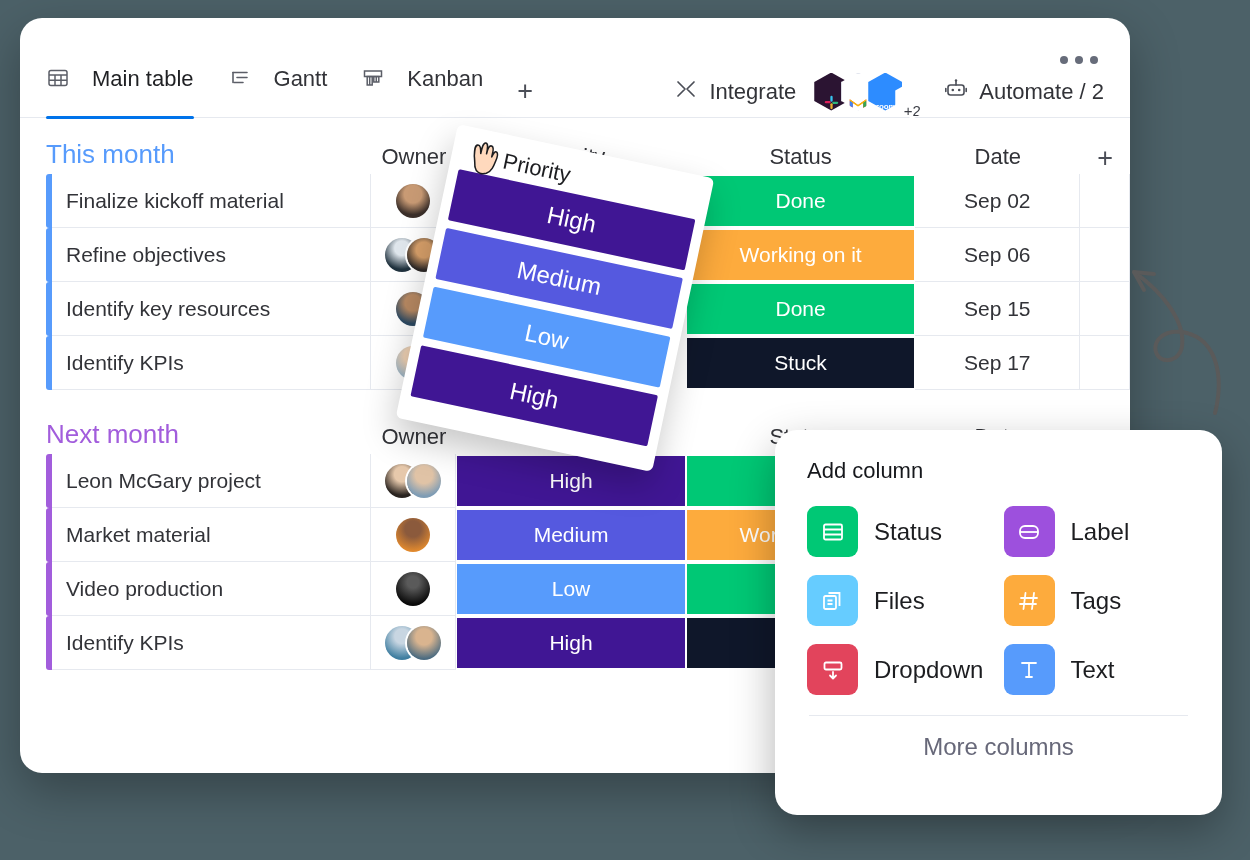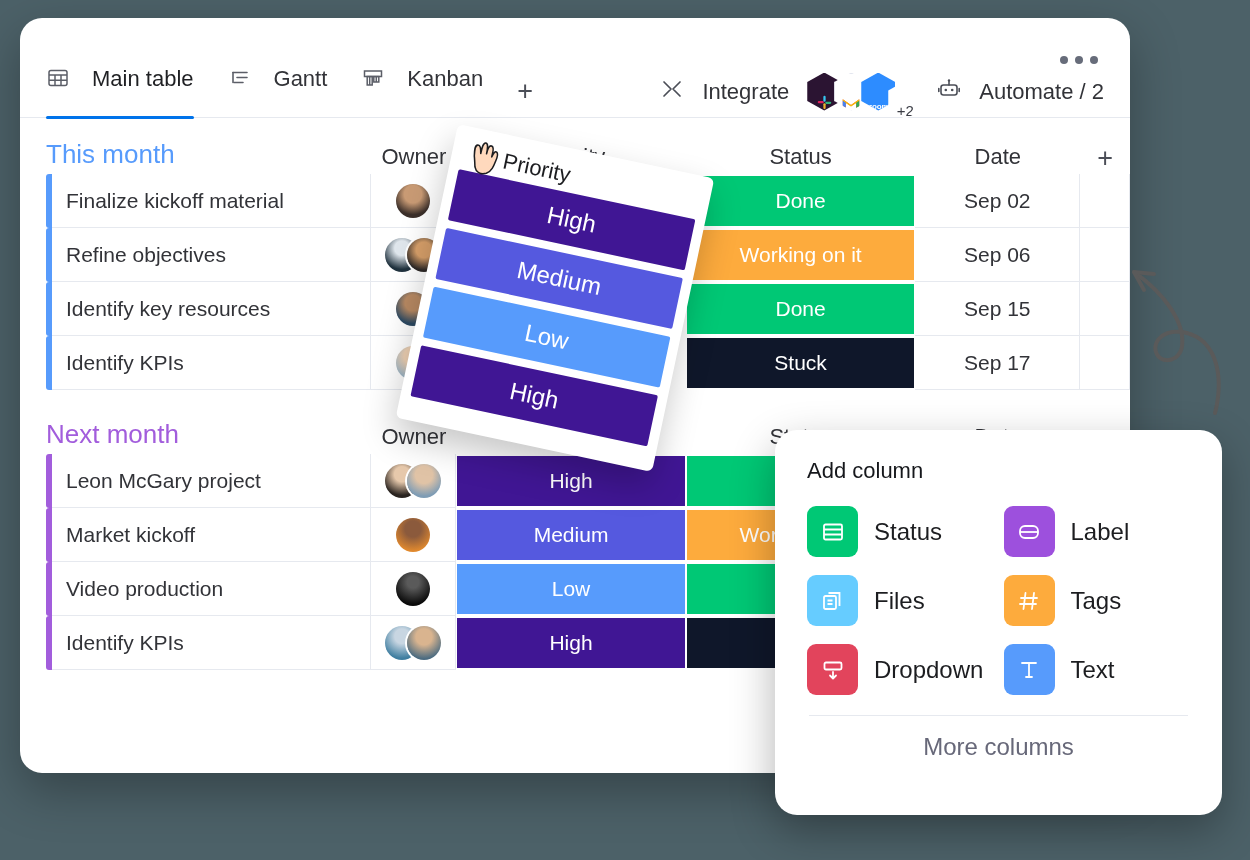--- a/index.html
+++ b/index.html
@@ -43,21 +43,21 @@
   .tab.active .lbl{ color:#1f2023; }
   .tab.active::after{
     content:""; position:absolute; left:0; right:0; bottom:-1px; height:3px;
     background:#0073ea; border-radius:2px;
   }
   .tab svg{ display:block; }
   .plus-tab{ font-size:27px; color:#4b4e57; margin-right:34px; cursor:pointer; line-height:1;}
 
   .tab-right{ margin-left:auto; display:flex; align-items:center; padding-right:26px; gap:14px;}
   .integrate, .automate{
-    display:flex; align-items:center; gap:17px; font-size:22px; color:#323338; cursor:pointer;
+    display:flex; align-items:center; gap:10px; font-size:22px; color:#323338; cursor:pointer;
   }
   .hexrow{ display:flex; align-items:center; margin-left:4px;}
   .hex{
     width:34px;height:38px; margin-left:-7px; position:relative;
     display:flex;align-items:flex-end;justify-content:center;
     clip-path:polygon(50% 0%,100% 25%,100% 75%,50% 100%,0% 75%,0% 25%);
   }
   .hex.slack{ background:#2b1432; margin-left:0;}
   .hex.white{ background:#fff; border:1px solid #e3e6ef;}
   .hex.zoom{ background:#2d8cff; }
@@ -381,21 +381,21 @@
           </div>
           <div class="c-stat">
             <span class="pill done">Done</span>
           </div>
           <div class="c-date"></div>
           <div class="c-pad"></div>
         </div>
 
         <div class="row">
           <div class="accent purple"></div>
-          <div class="c-name">Market kickoff</div>
+          <div class="c-name">Market material</div>
           <div class="c-owner">
             <span class="avs">
               <span class="av" style="background:radial-gradient(circle at 50% 32%, #8b5a3c 28%, #e28a2e 78%);"></span>
             </span>
           </div>
           <div class="c-prio">
             <span class="pill medium">Medium</span>
           </div>
           <div class="c-stat">
             <span class="pill working">Working on it</span>

